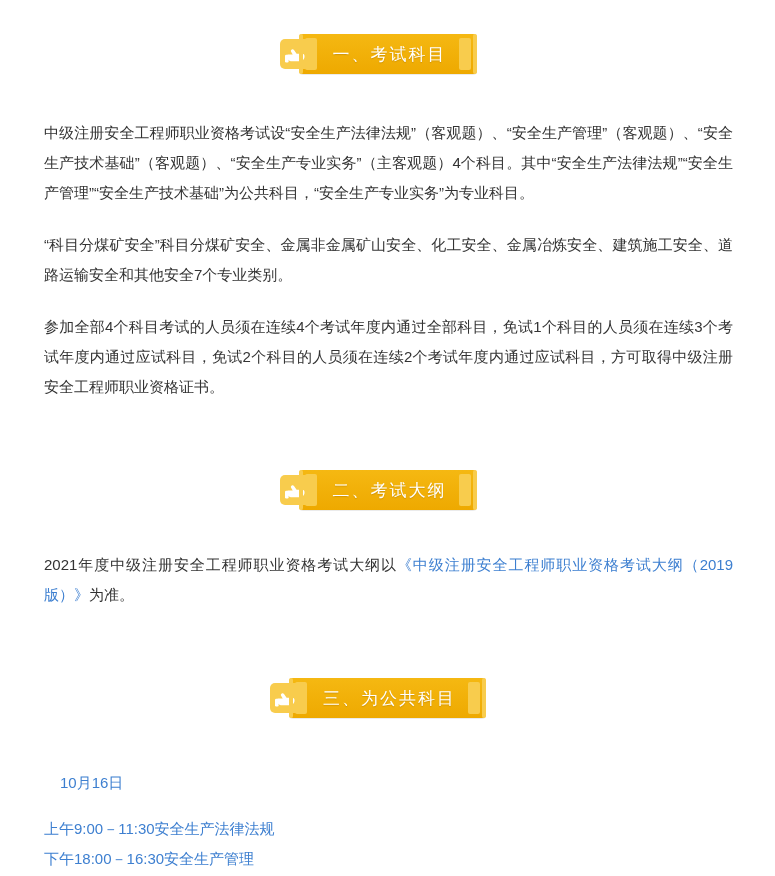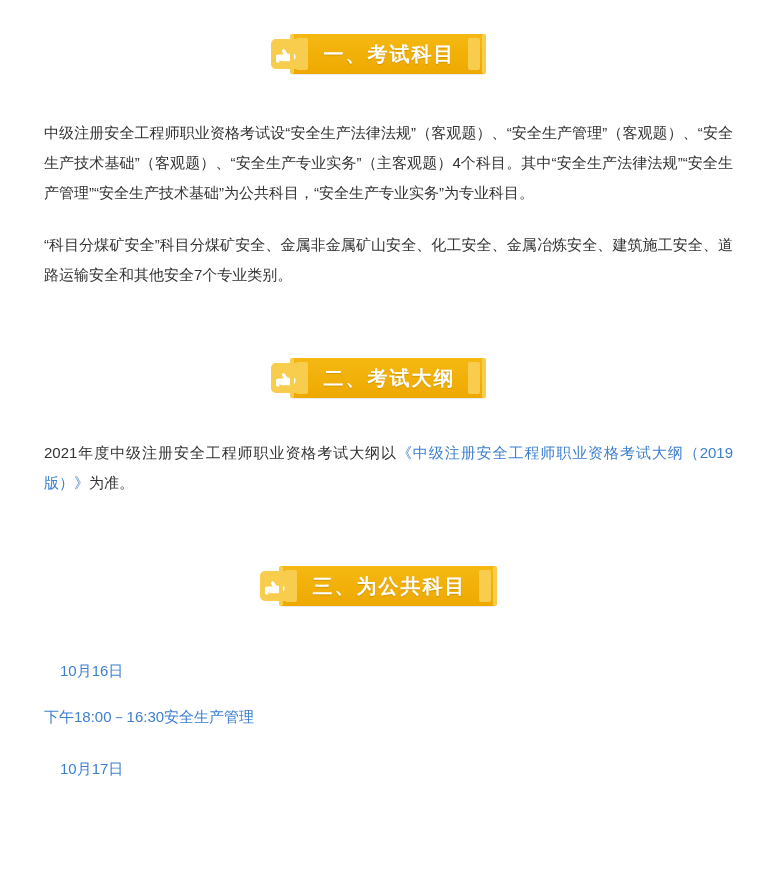--- a/index.html
+++ b/index.html
@@ -34,22 +34,22 @@
     justify-content: center;
     height: 40px;
     padding: 0 30px 0 34px;
     background: #f0ad00;
     background: linear-gradient(180deg, #f5b812 0%, #eea900 100%);
     border-radius: 4px;
     box-shadow: 0 1px 0 rgba(0,0,0,0.08);
   }
   .banner .banner-text {
     color: #ffffff;
-    font-size: 20px;
-    font-weight: bold;
+    font-size: 17px;
+    font-weight: normal;
     letter-spacing: 2px;
     line-height: 1;
     white-space: nowrap;
     text-shadow: 0 1px 1px rgba(150,100,0,0.35);
   }
   
   .banner .hand {
     position: absolute;
     left: -22px;
     top: 50%;
@@ -146,20 +146,21 @@
       <span class="banner-text">一、考试科目</span>
       <span class="ribbon-right"></span>
     </div>
   </div>
 
   <div class="sec-space-1"></div>
 
   <div class="content">
     <p class="para">中级注册安全工程师职业资格考试设“安全生产法律法规”（客观题）、“安全生产管理”（客观题）、“安全生产技术基础”（客观题）、“安全生产专业实务”（主客观题）4个科目。其中“安全生产法律法规”“安全生产管理”“安全生产技术基础”为公共科目，“安全生产专业实务”为专业科目。</p>
     <p class="para">“科目分煤矿安全”科目分煤矿安全、金属非金属矿山安全、化工安全、金属冶炼安全、建筑施工安全、道路运输安全和其他安全7个专业类别。</p>
+    <p class="para">参加全部4个科目考试的人员须在连续4个考试年度内通过全部科目，免试1个科目的人员须在连续3个考试年度内通过应试科目，免试2个科目的人员须在连续2个考试年度内通过应试科目，方可取得中级注册安全工程师职业资格证书。</p>
   </div>
 
   <div class="sec-space-2"></div>
 
   <div class="banner-wrap">
     <div class="banner">
       <span class="hand">
         <svg width="38" height="38" viewBox="0 0 38 38">
           <rect x="3" y="4" width="32" height="30" rx="5" fill="#f8cc4d"></rect>
           <path d="M10 21c0-1 .6-1.6 1.5-1.6h4.2l-1.6-2.6c-.5-.9-.2-1.9.7-2.3.8-.4 1.7-.1 2.2.6l2.6 3.7h5.6c1.3 0 2.3.9 2.3 2.1v.8c0 2.6-2.2 4.6-4.9 4.6h-7.7c-2.7 0-4.9-2-4.9-4.6V21z" fill="#ffffff"></path>
@@ -193,20 +194,21 @@
       <span class="banner-text">三、为公共科目</span>
       <span class="ribbon-right"></span>
     </div>
   </div>
 
   <div class="sec-space-4"></div>
 
   <div class="schedule">
     <div class="block">
       <p class="date">10月16日</p>
+      <p class="slot">上午9:00－11:30安全生产法律法规</p>
       <p class="slot">下午18:00－16:30安全生产管理</p>
     </div>
     <div class="block">
       <p class="date">10月17日</p>
 
     </div>
   </div>
 
 </div>
 

